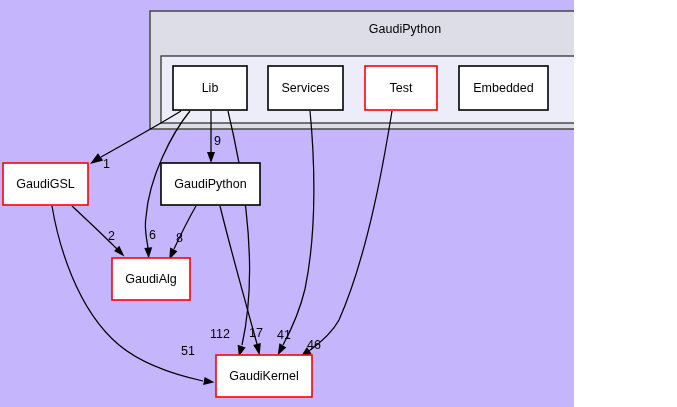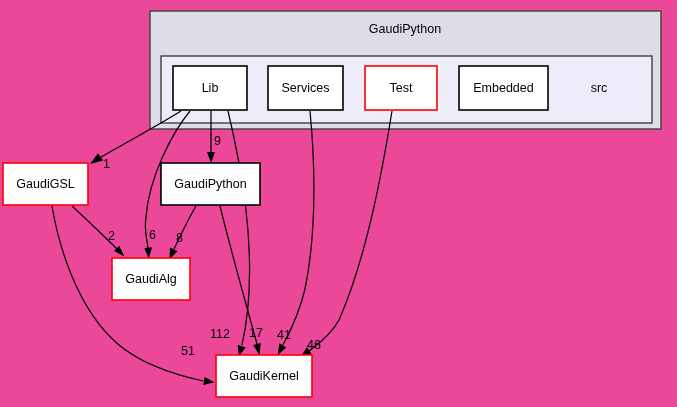--- a/index.html
+++ b/index.html
@@ -3,23 +3,23 @@
 <meta charset="utf-8">
 <title>GaudiPython src dependency graph</title>
 <style>
   html, body {
     margin: 0;
     padding: 0;
     background: #ffffff;
   }
   #canvas {
     position: relative;
-    width: 677px;
+    width: 574px;
     height: 407px;
-    background: #ec4899;
+    background: #c4b5fd;
     font-family: "Liberation Sans", sans-serif;
     overflow: hidden;
   }
   #graph-svg {
     position: absolute;
     left: 0;
     top: 0;
     width: 677px;
     height: 407px;
   }

